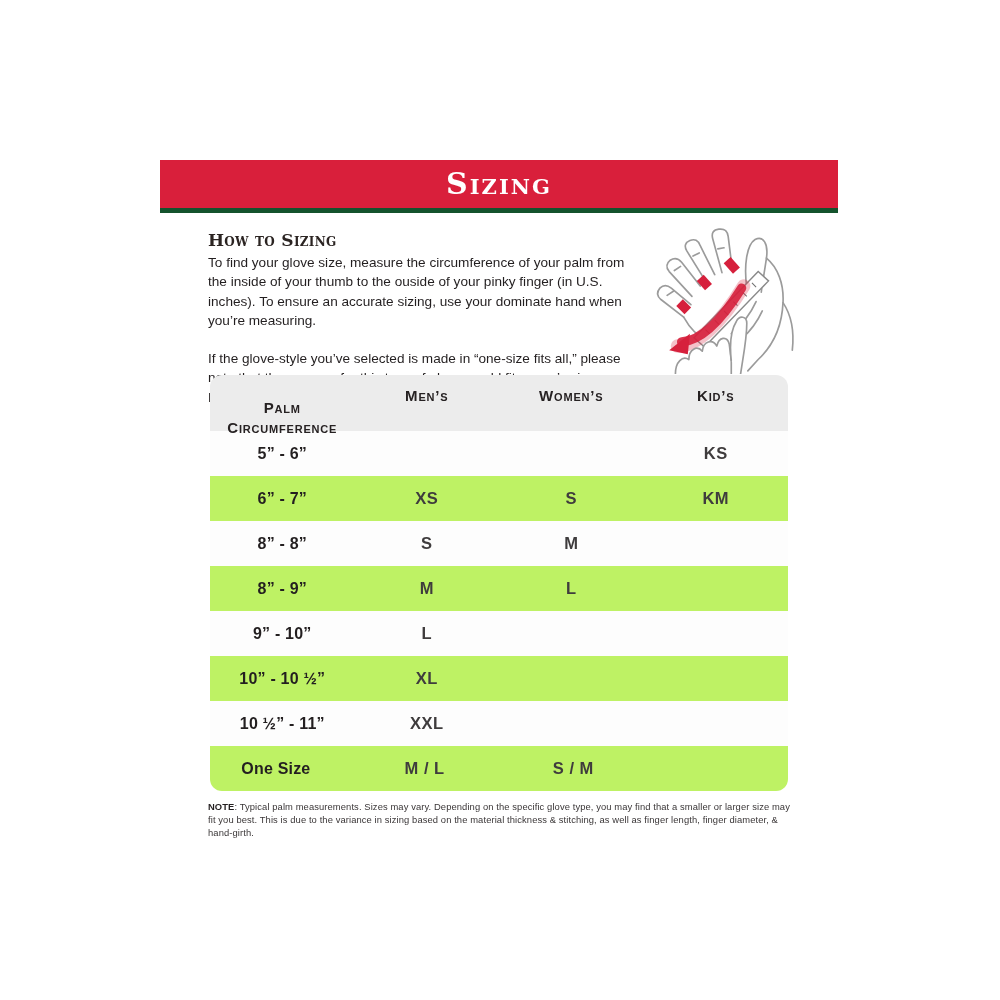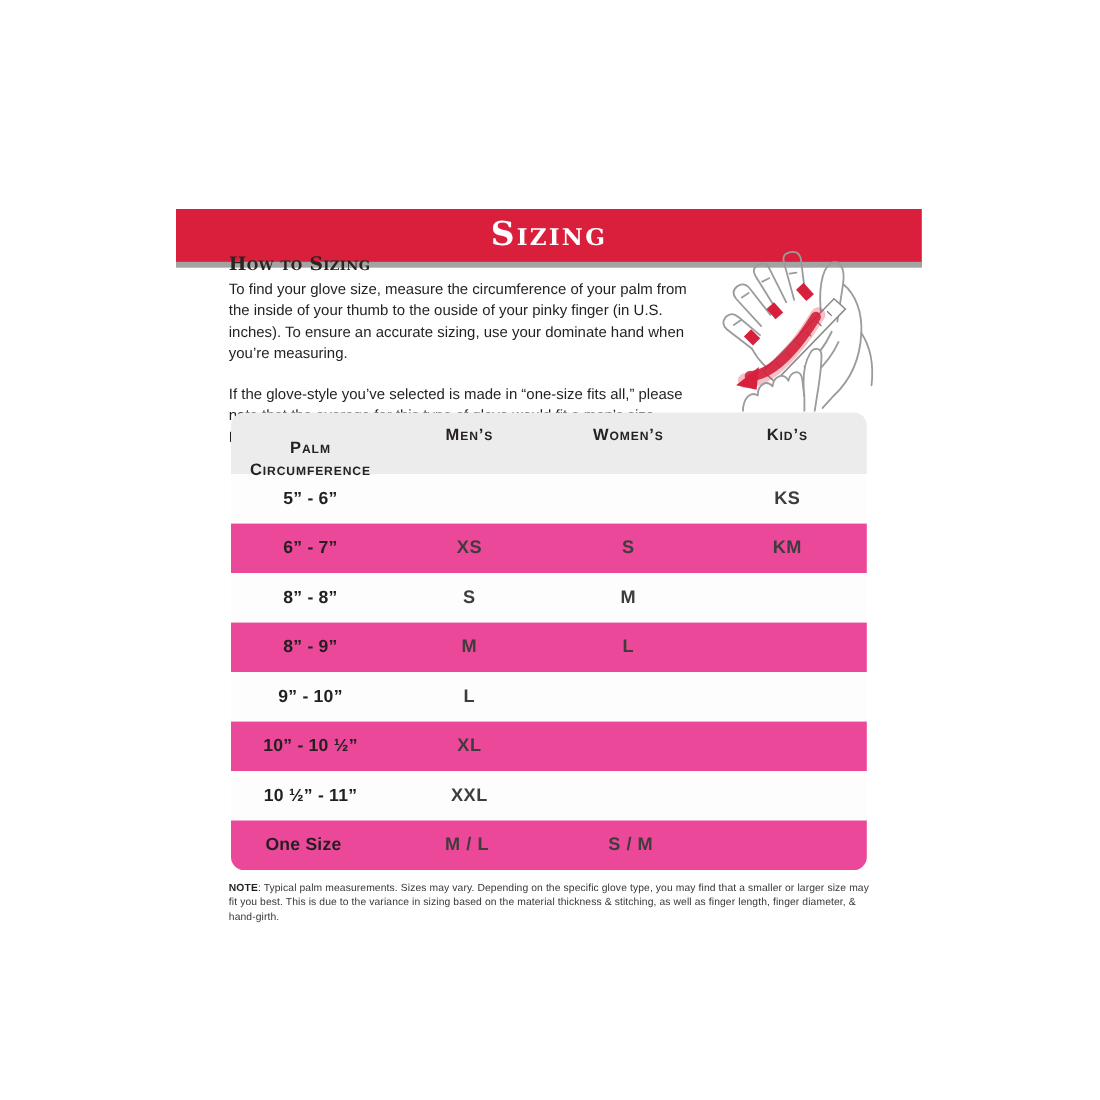--- a/index.html
+++ b/index.html
@@ -4,22 +4,22 @@
 <style>
   html,body{margin:0;padding:0;background:#ffffff;}
   .canvas{
     position:relative;width:1000px;height:1000px;background:#ffffff;overflow:hidden;
     font-family:"Liberation Sans",sans-serif;color:#262122;
   }
 
   
   .banner{
     position:absolute;left:160px;top:160px;width:678px;height:48px;
-    background:#d91f3b;border-bottom:5px solid #a3a3a3;
-    display:flex;align-items:center;justify-content:center;margin-top:30px;
+    background:#d91f3b;border-bottom:5px solid #14532d;
+    display:flex;align-items:center;justify-content:center;
   }
   .banner h1{
     margin:0;font-family:"DejaVu Serif",serif;font-variant:small-caps;
     font-weight:700;font-size:30px;letter-spacing:2px;color:#ffffff;line-height:1;
   }
 
   
   .measure{position:absolute;left:208px;top:230px;width:436px;}
   .measure h2{
     margin:0 0 3px 0;font-family:"DejaVu Serif",serif;font-variant:small-caps;
@@ -38,21 +38,21 @@
   .t-head{
     height:56px;background:#ececec;border-radius:12px 12px 0 0;
     display:grid;grid-template-columns:repeat(4,1fr);
   }
   .t-head .t-cell{
     padding-top:11px;text-align:center;font-variant:small-caps;font-weight:700;
     font-size:15px;line-height:1.3;letter-spacing:.8px;color:#262122;
   }
   .t-head .t-cell.first{max-width:128px;margin:12px auto;}
   .t-row{height:45px;display:grid;grid-template-columns:repeat(4,1fr);background:#fdfdfd;}
-  .t-row.gray{background:#ec4899;}
+  .t-row.gray{background:#bef264;}
   .t-row.last{border-radius:0 0 12px 12px;gap:17px;}
   .t-row .t-cell{
     align-self:center;text-align:center;font-size:16.5px;font-weight:700;
     color:#3f3c3d;letter-spacing:.5px;
   }
   .t-row .t-cell.palm{font-weight:700;font-size:16px;color:#231f20;letter-spacing:.2px;}
 
   
   .note{
     position:absolute;left:208px;top:800px;width:582px;

